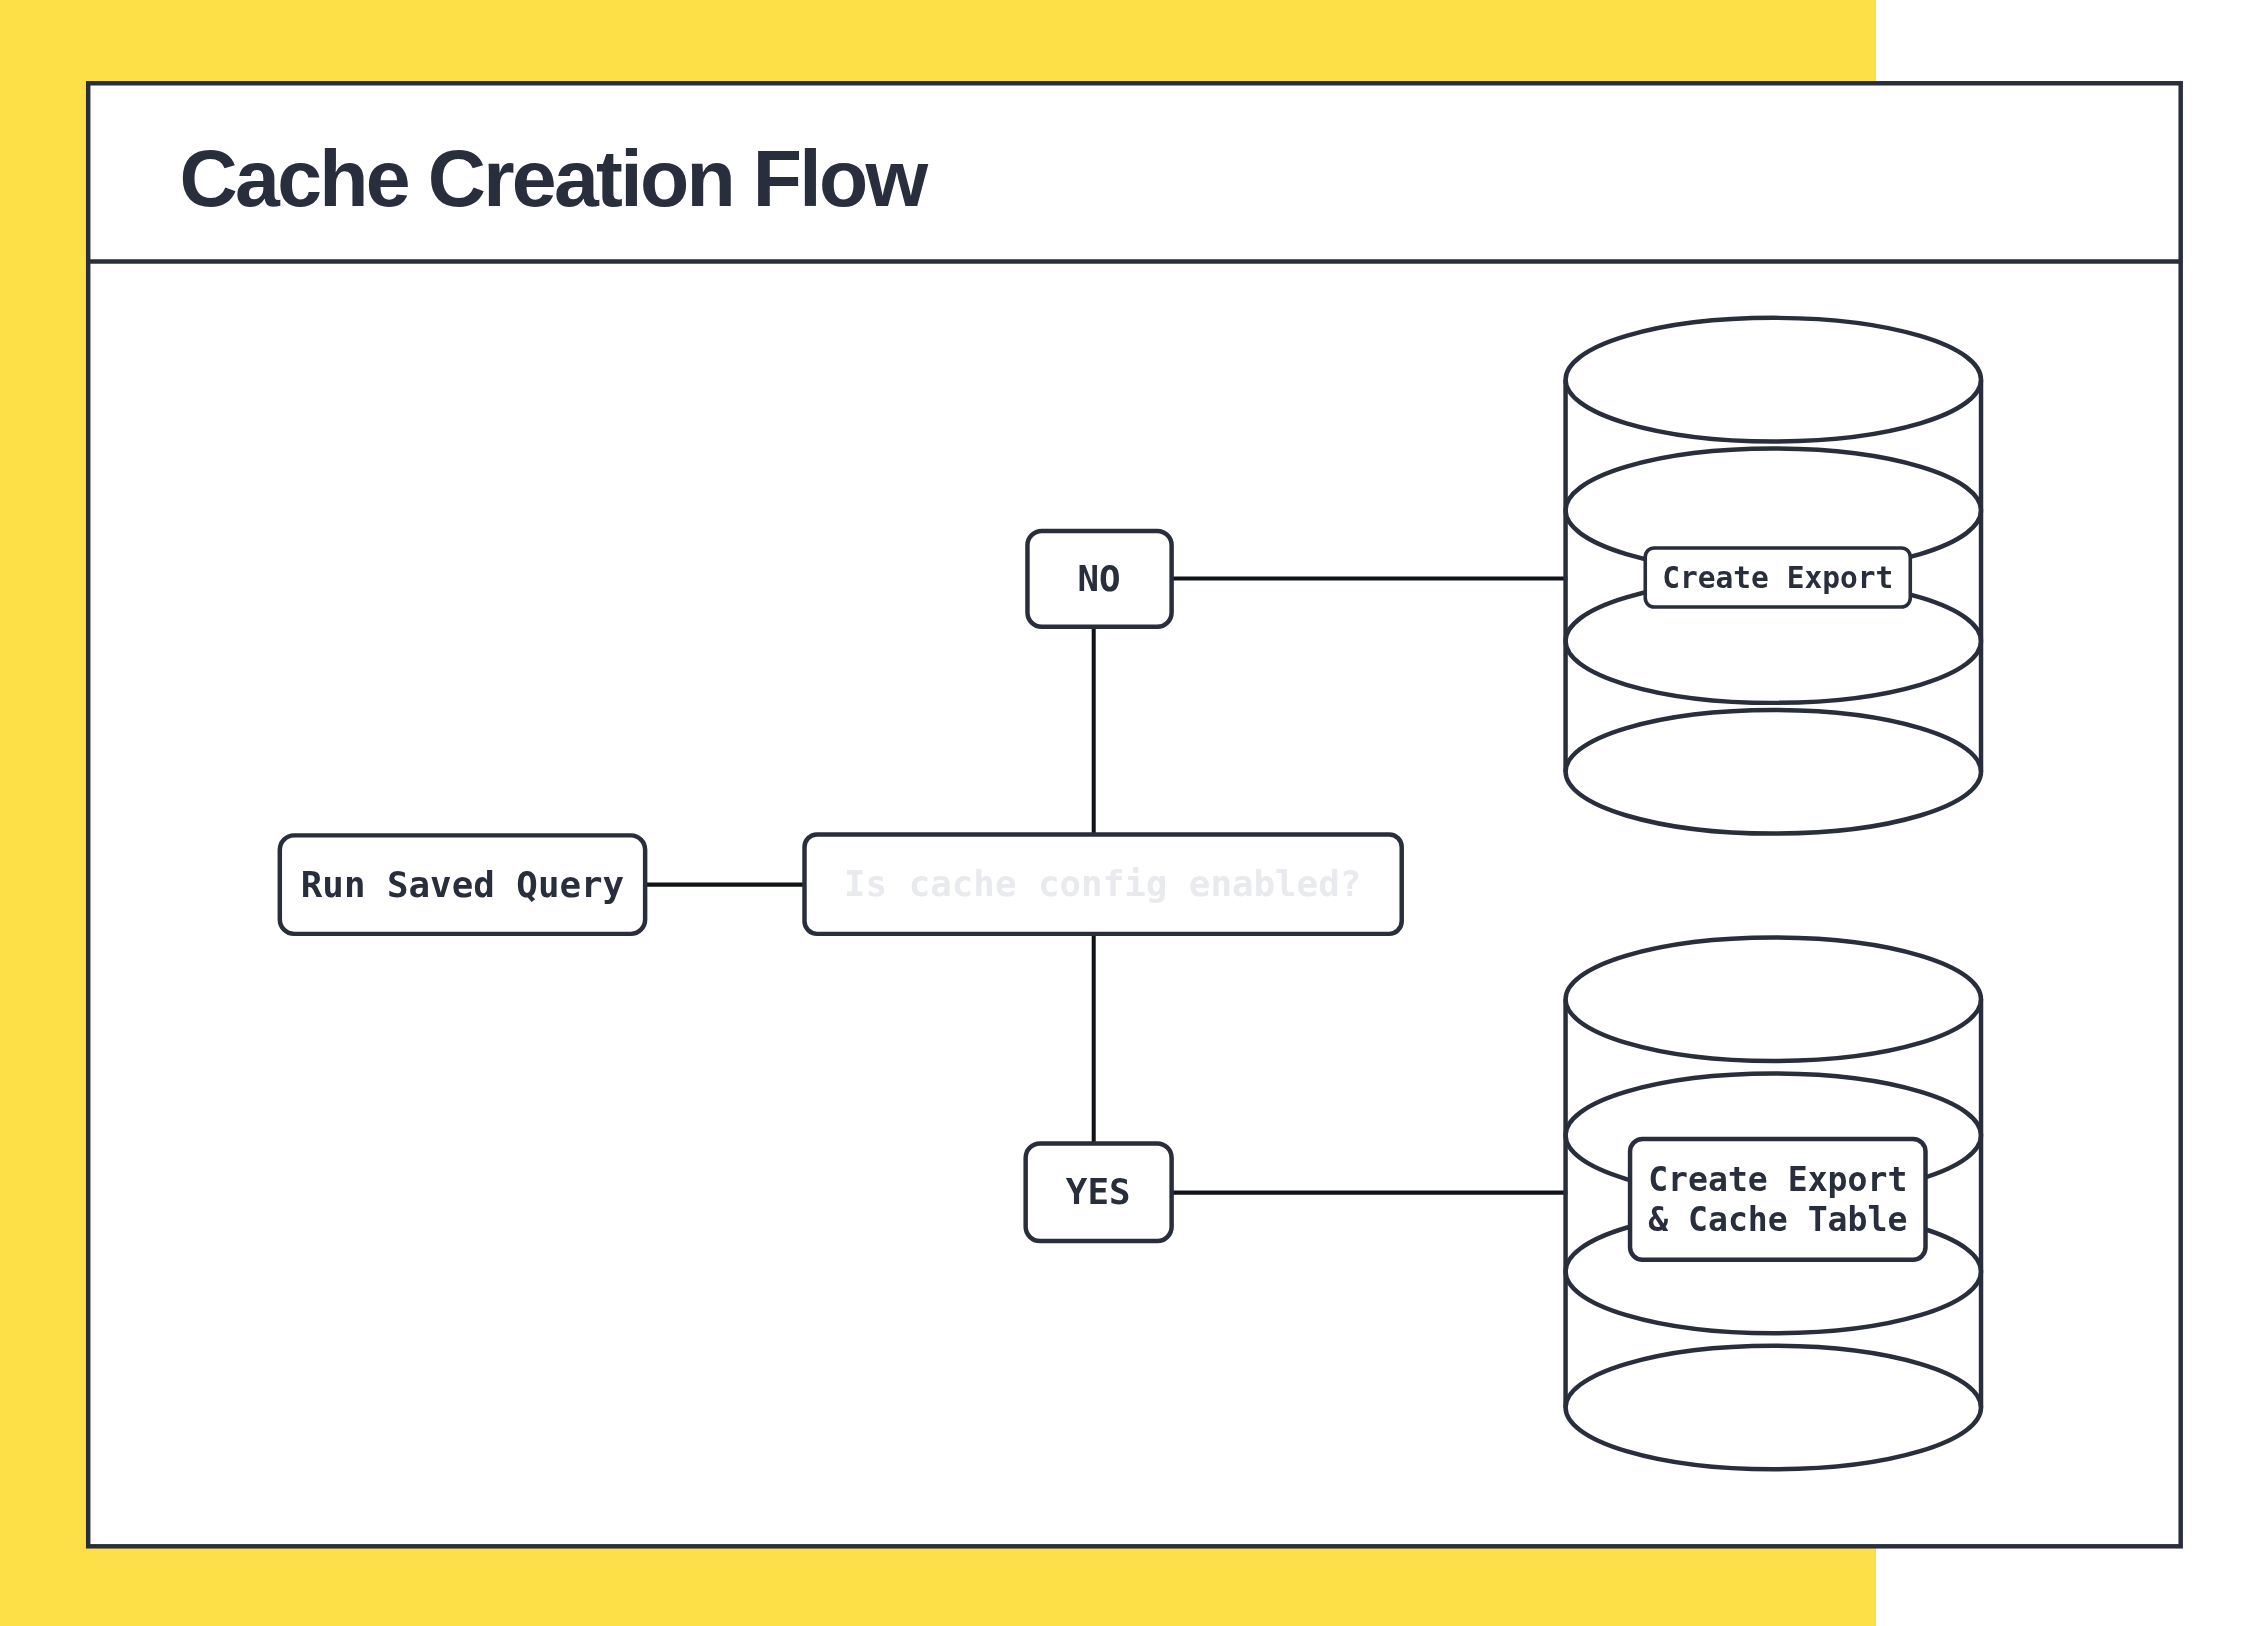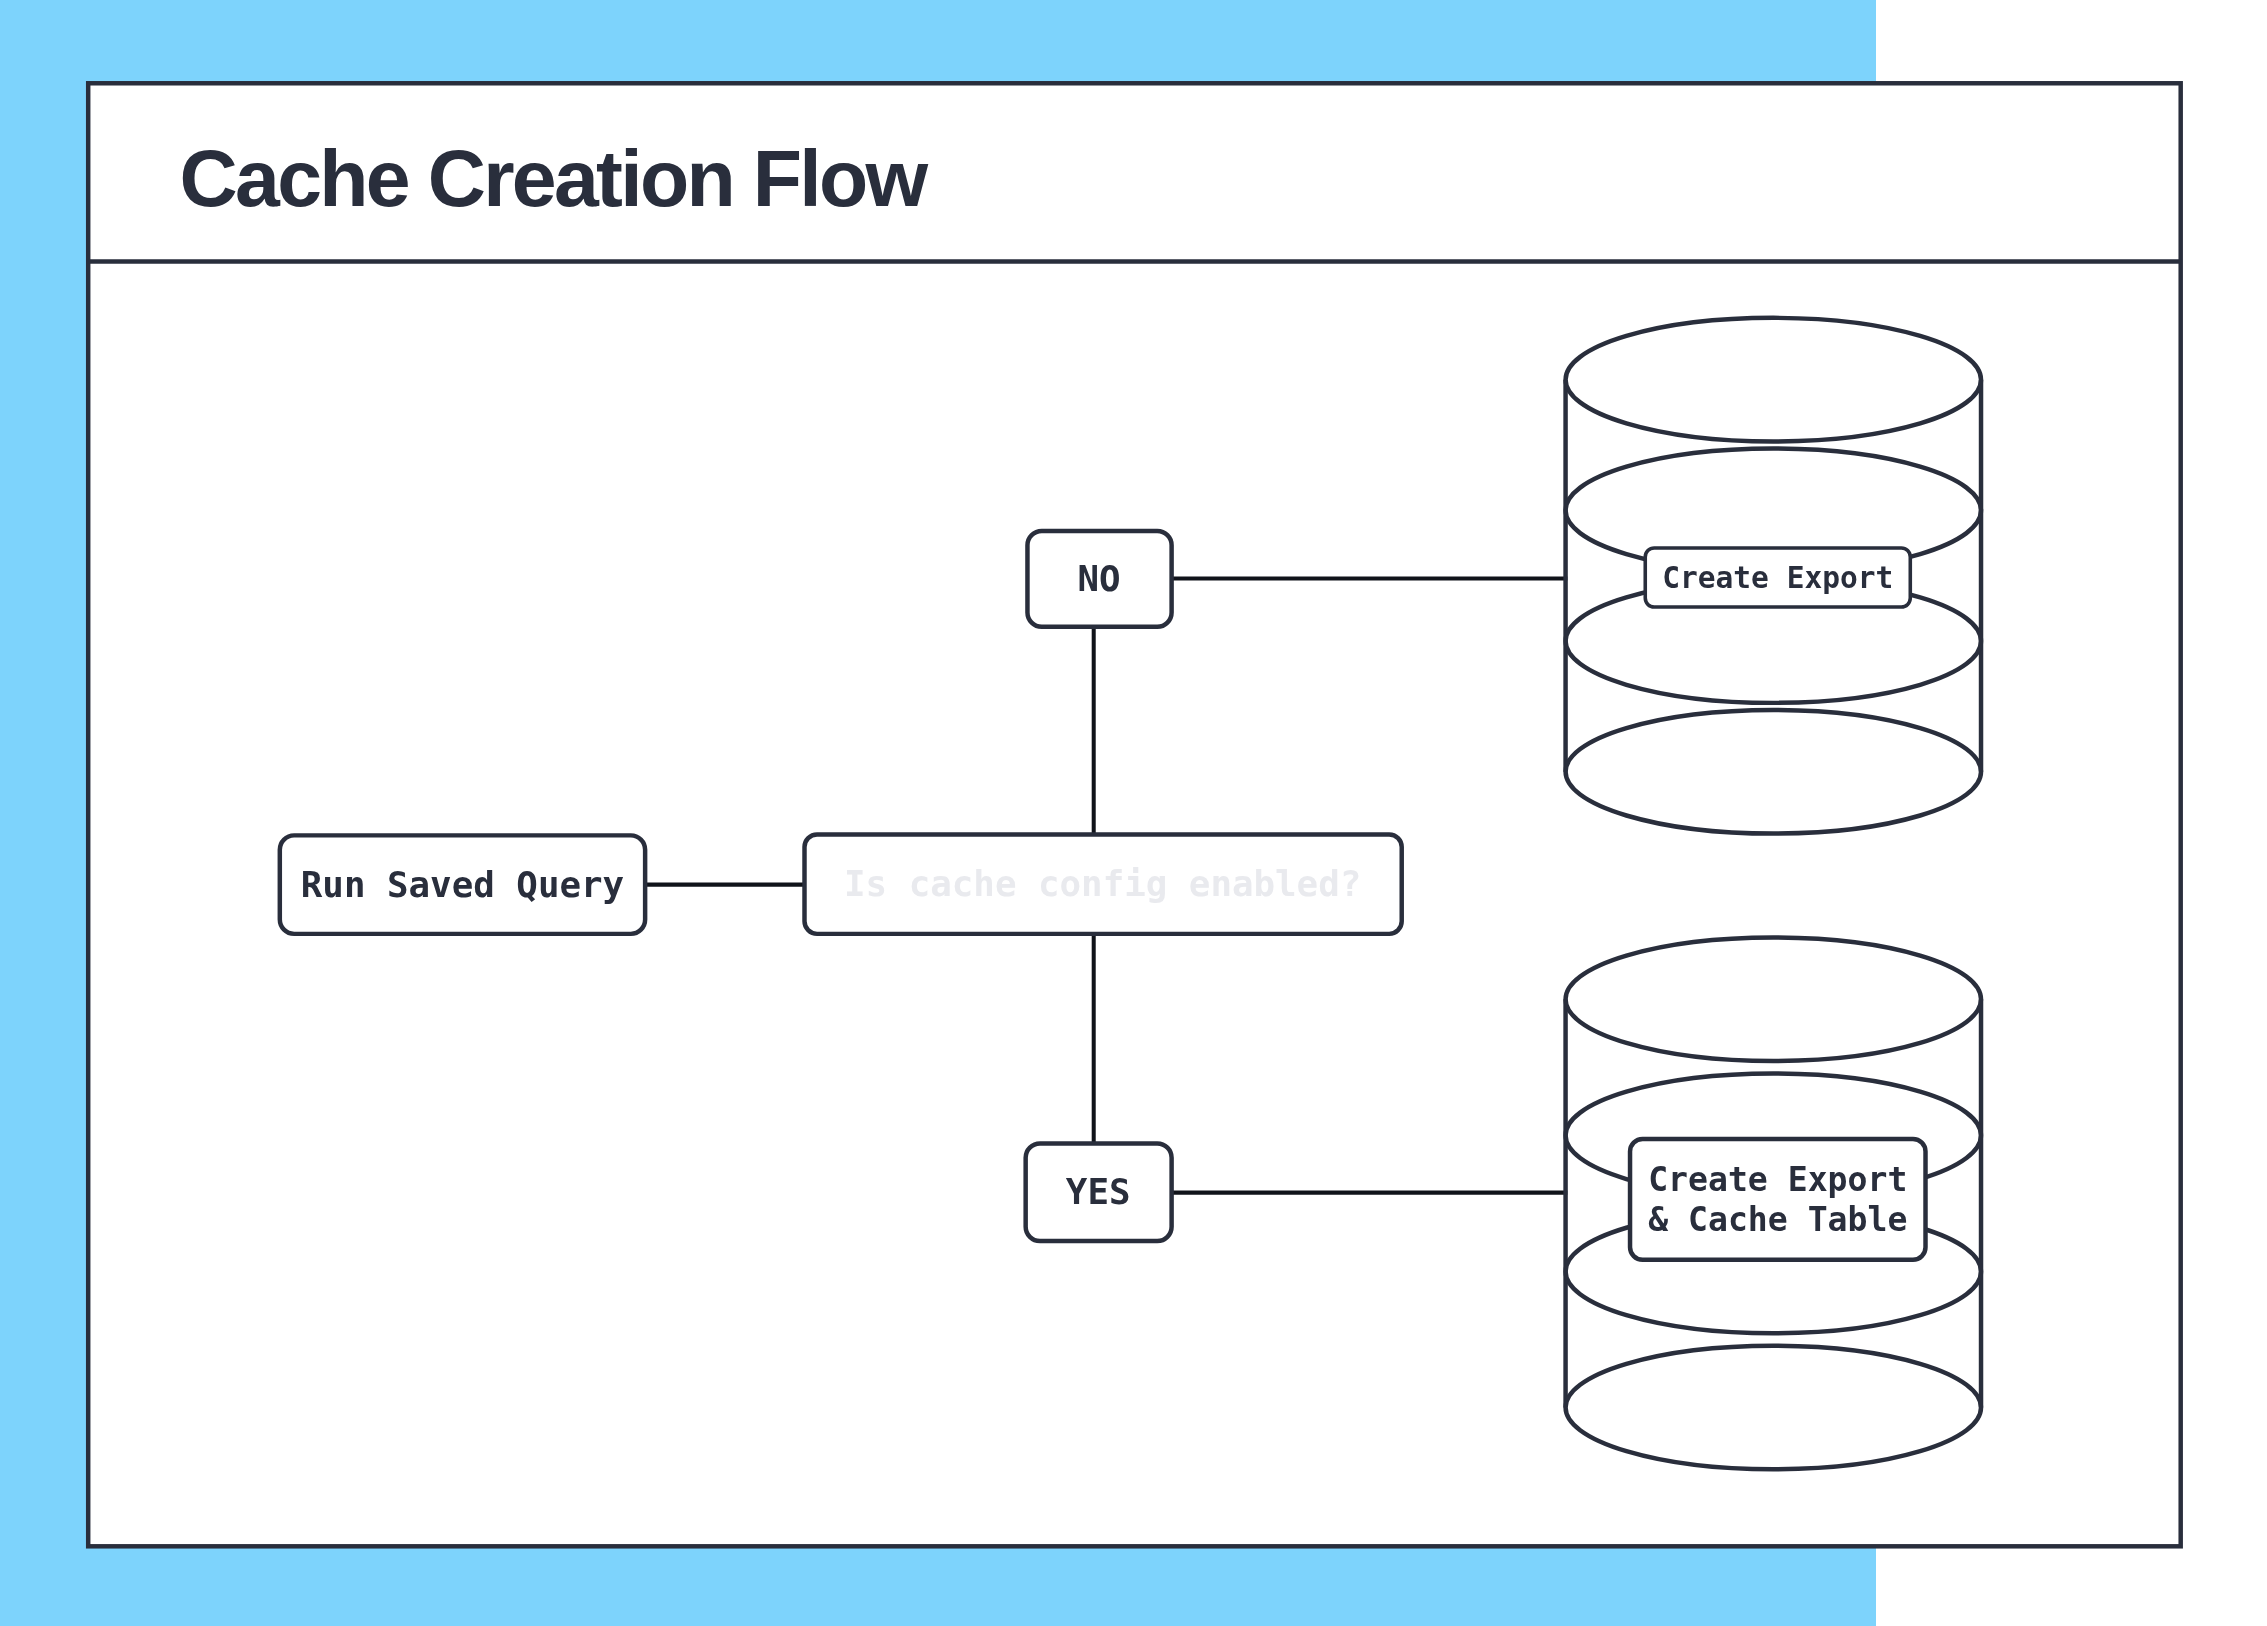--- a/index.html
+++ b/index.html
@@ -4,21 +4,21 @@
 <style>
   html, body {
     margin: 0;
     padding: 0;
     background: #FFFFFF;
   }
   .stage {
     width: 1876px;
     height: 1626px;
     position: relative;
-    background: #7dd3fc;
+    background: #fde047;
   }
   svg { display: block; }
 
   .frame {
     fill: #FFFFFF;
     stroke: #292E3C;
     stroke-width: 5;
   }
   .divider {
     stroke: #292E3C;

